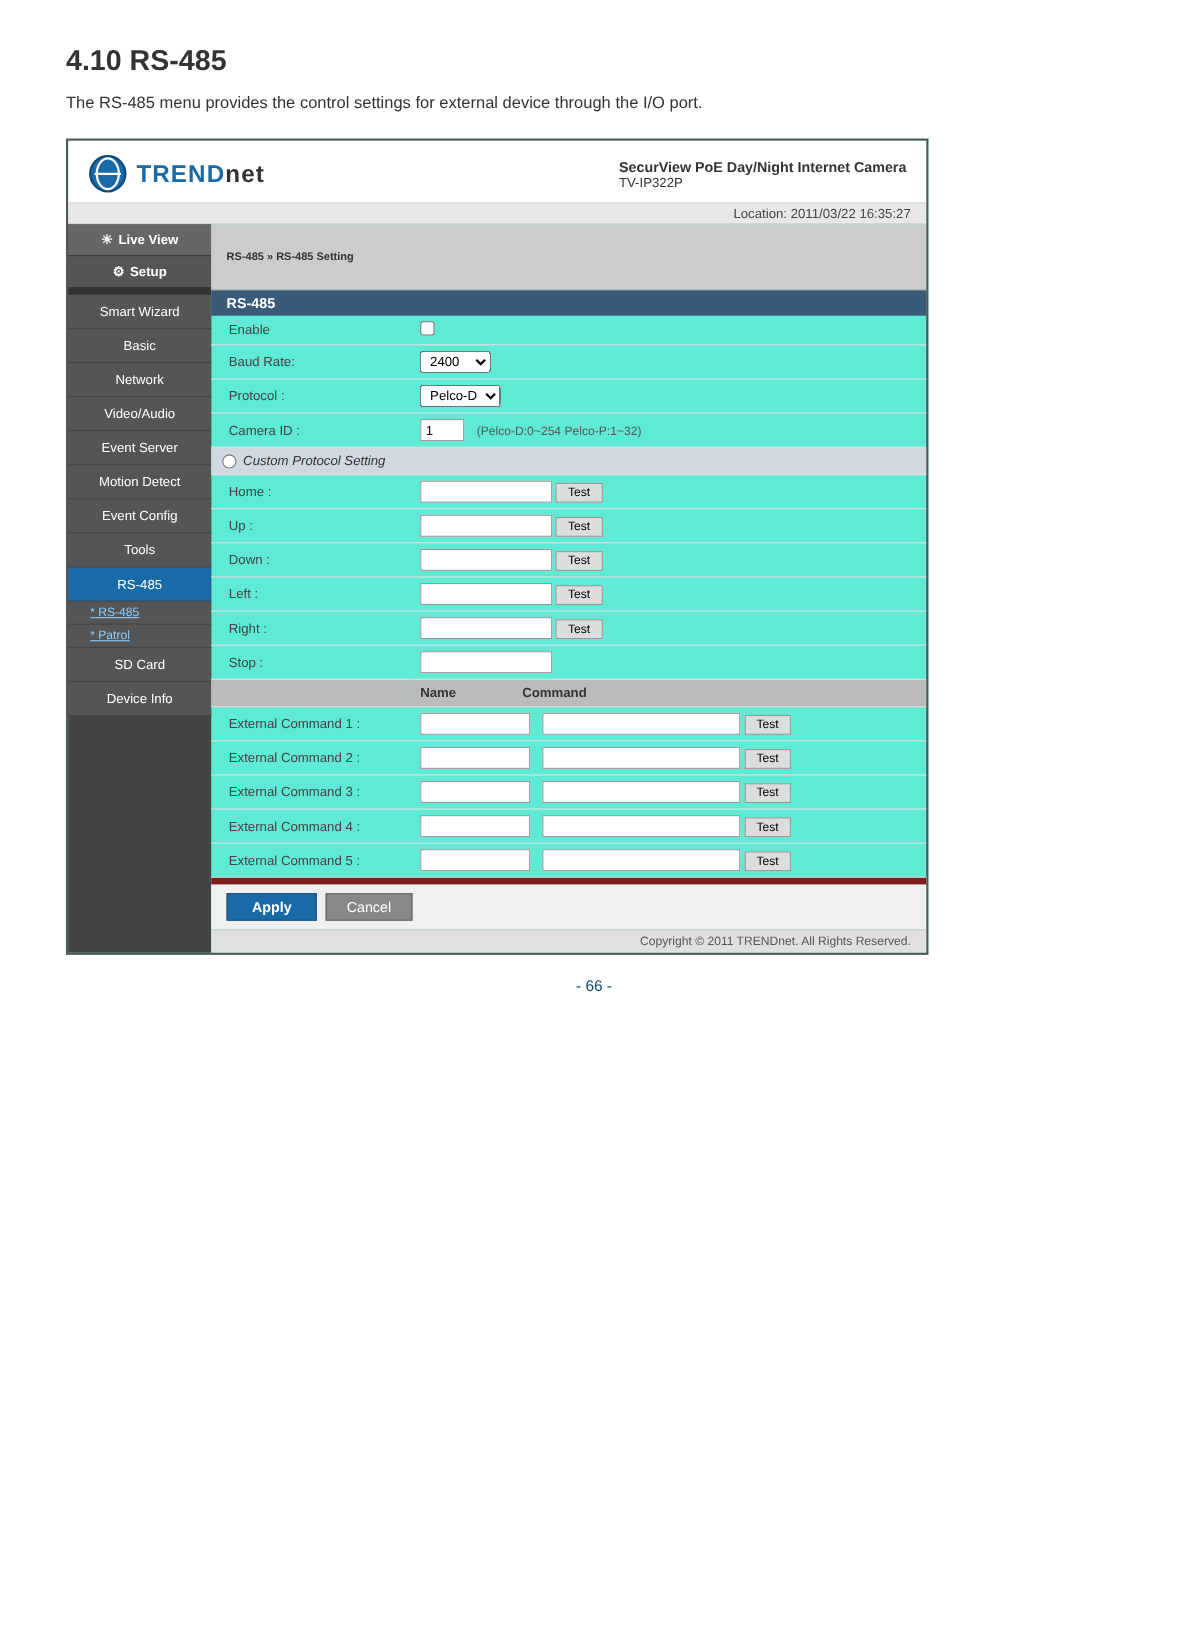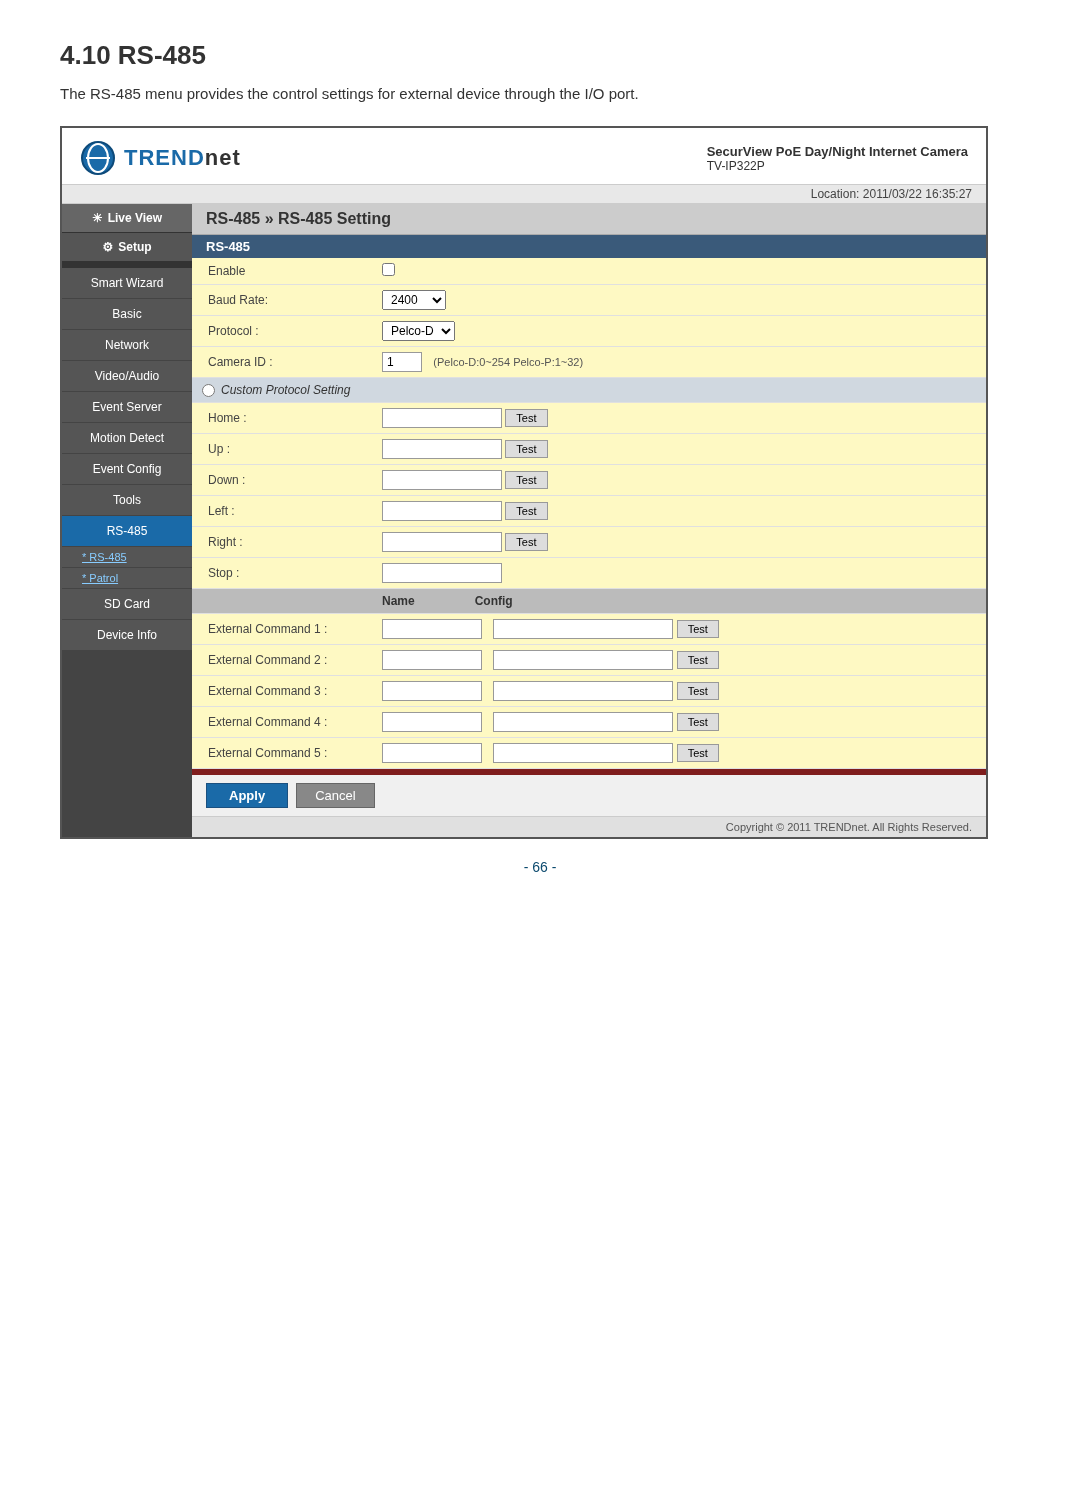--- a/index.html
+++ b/index.html
@@ -15,22 +15,22 @@
       font-weight: bold;
       margin-bottom: 14px;
     }
     .page-desc {
       font-size: 15px;
       margin-bottom: 24px;
       color: #333;
     }
     .camera-ui {
       border: 2px solid #555;
-      width: 928px;
-      background: #fef9c3;
+      width: 784px;
+      background: #5eead4;
     }
     
     .ui-header {
       background: #fff;
       display: flex;
       align-items: center;
       justify-content: space-between;
       padding: 12px 18px 8px 18px;
       border-bottom: 1px solid #ccc;
     }
@@ -123,22 +123,22 @@
       border-bottom: 1px solid #444;
       cursor: pointer;
     }
     
     .content {
       flex: 1;
       padding: 0;
     }
     .content-header {
       background: #ccc;
-      padding: 6px 14px;
-      font-size: 16px;
+      padding: 24px 14px;
+      font-size: 10px;
       font-weight: bold;
       color: #333;
       border-bottom: 1px solid #aaa;
     }
     .section-header {
       background: #3a5a7a;
       color: #fff;
       padding: 4px 14px;
       font-size: 13px;
       font-weight: bold;
@@ -392,21 +392,21 @@
             <td>
               <input type="text" style="">
             </td>
           </tr>
 
           <tr class="col-header">
             <td></td>
             <td>
               <span>Name</span>
               &nbsp;&nbsp;&nbsp;&nbsp;&nbsp;&nbsp;&nbsp;&nbsp;&nbsp;&nbsp;&nbsp;&nbsp;&nbsp;&nbsp;&nbsp;&nbsp;
-              <span>Config</span>
+              <span>Command</span>
             </td>
           </tr>
 
           <tr>
             <td class="label-cell">External Command 1 :</td>
             <td>
               <input type="text" style="width: 100px;">
               <input type="text" class="cmd-input" style="margin-left: 8px;">
               <button class="test-btn">Test</button>
             </td>

